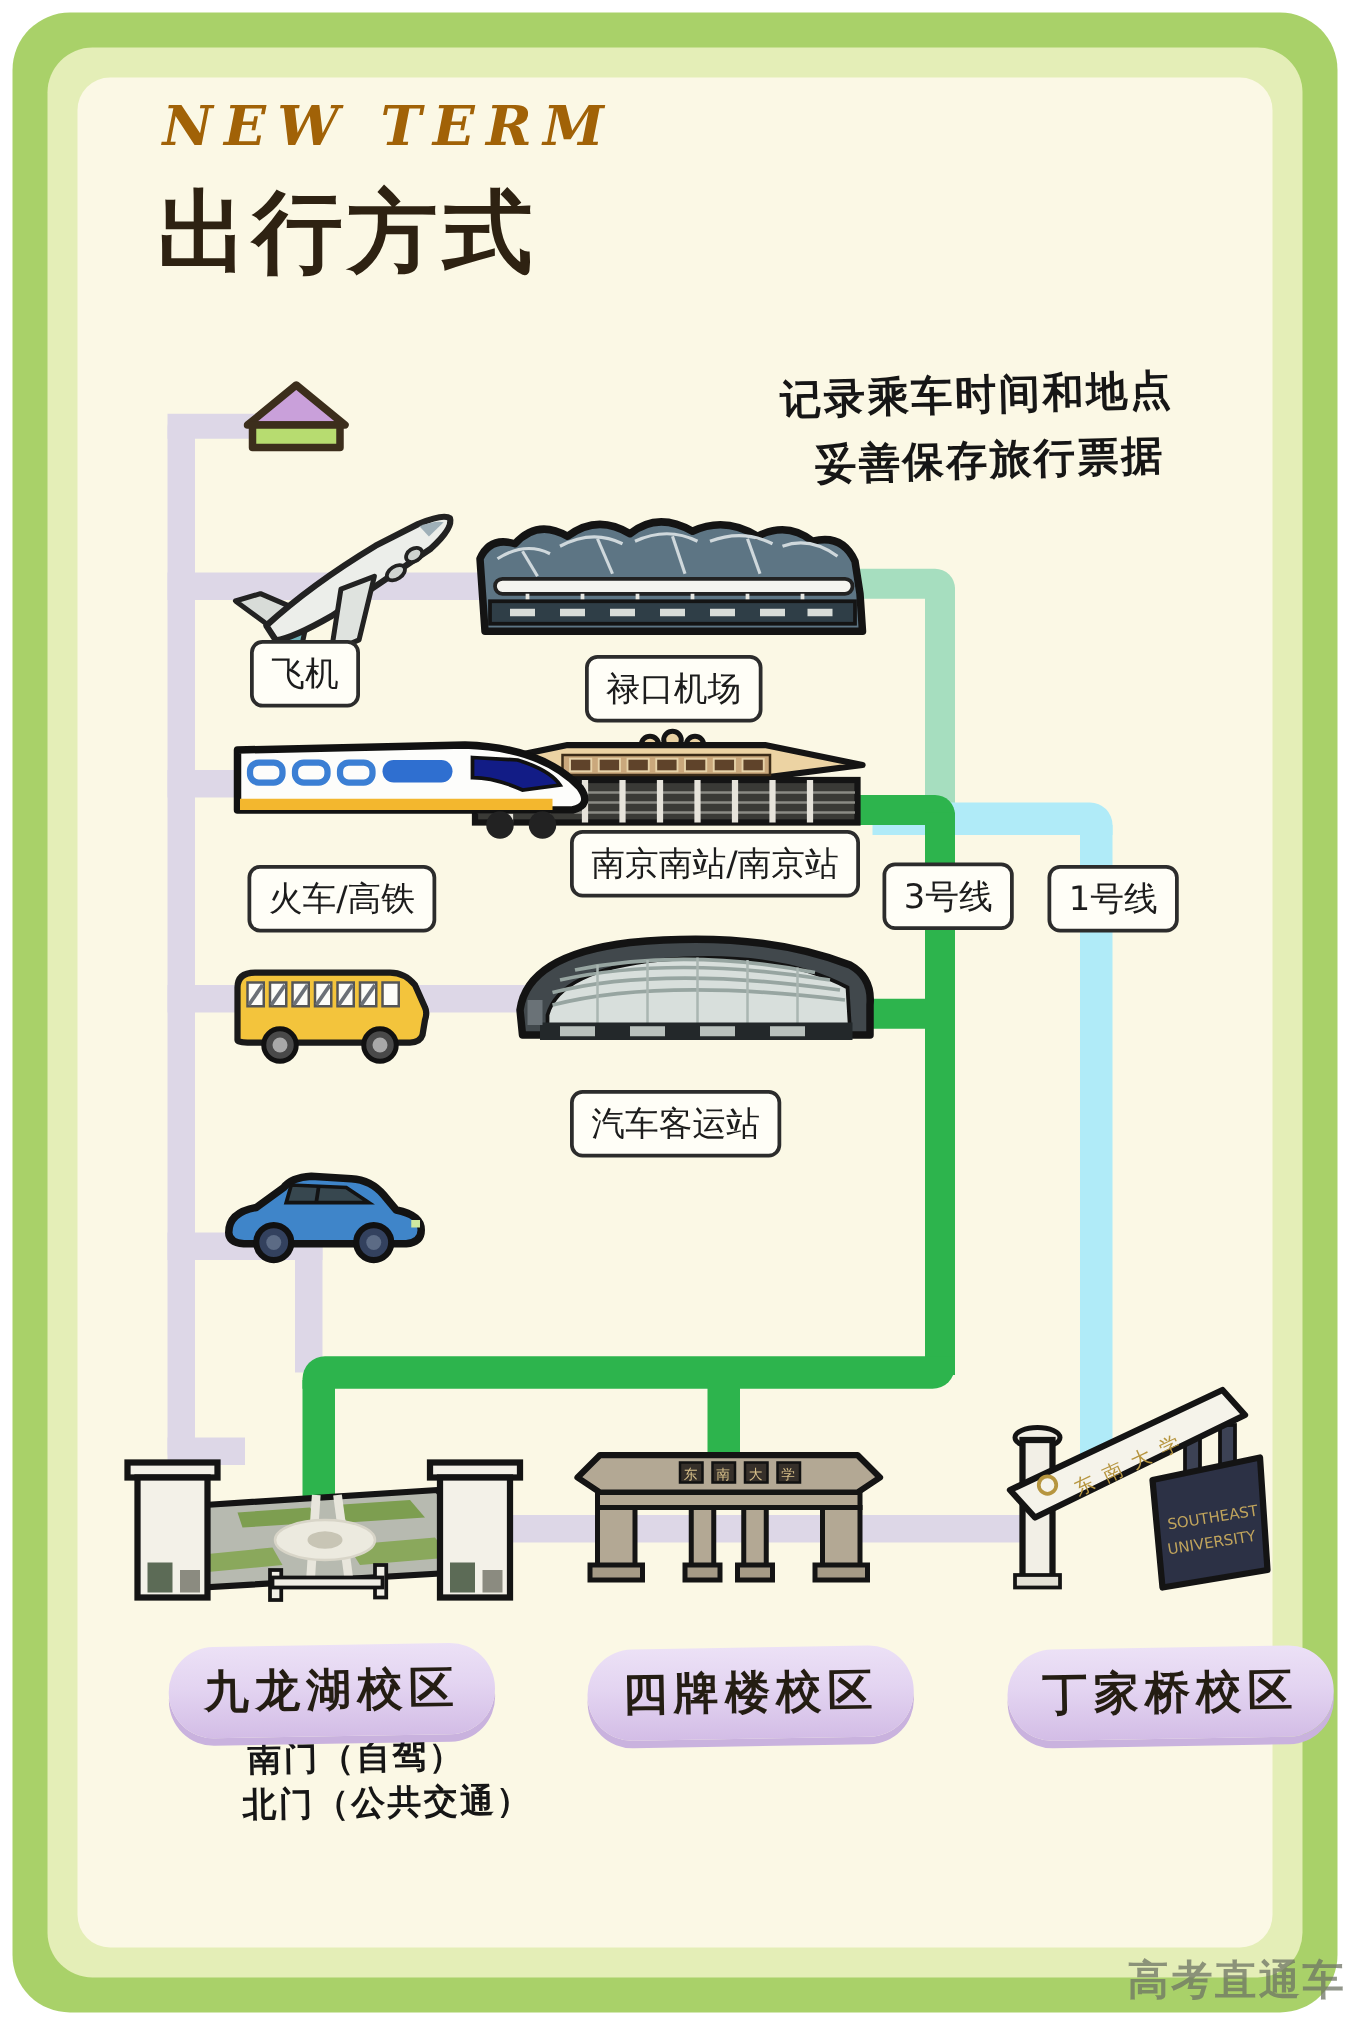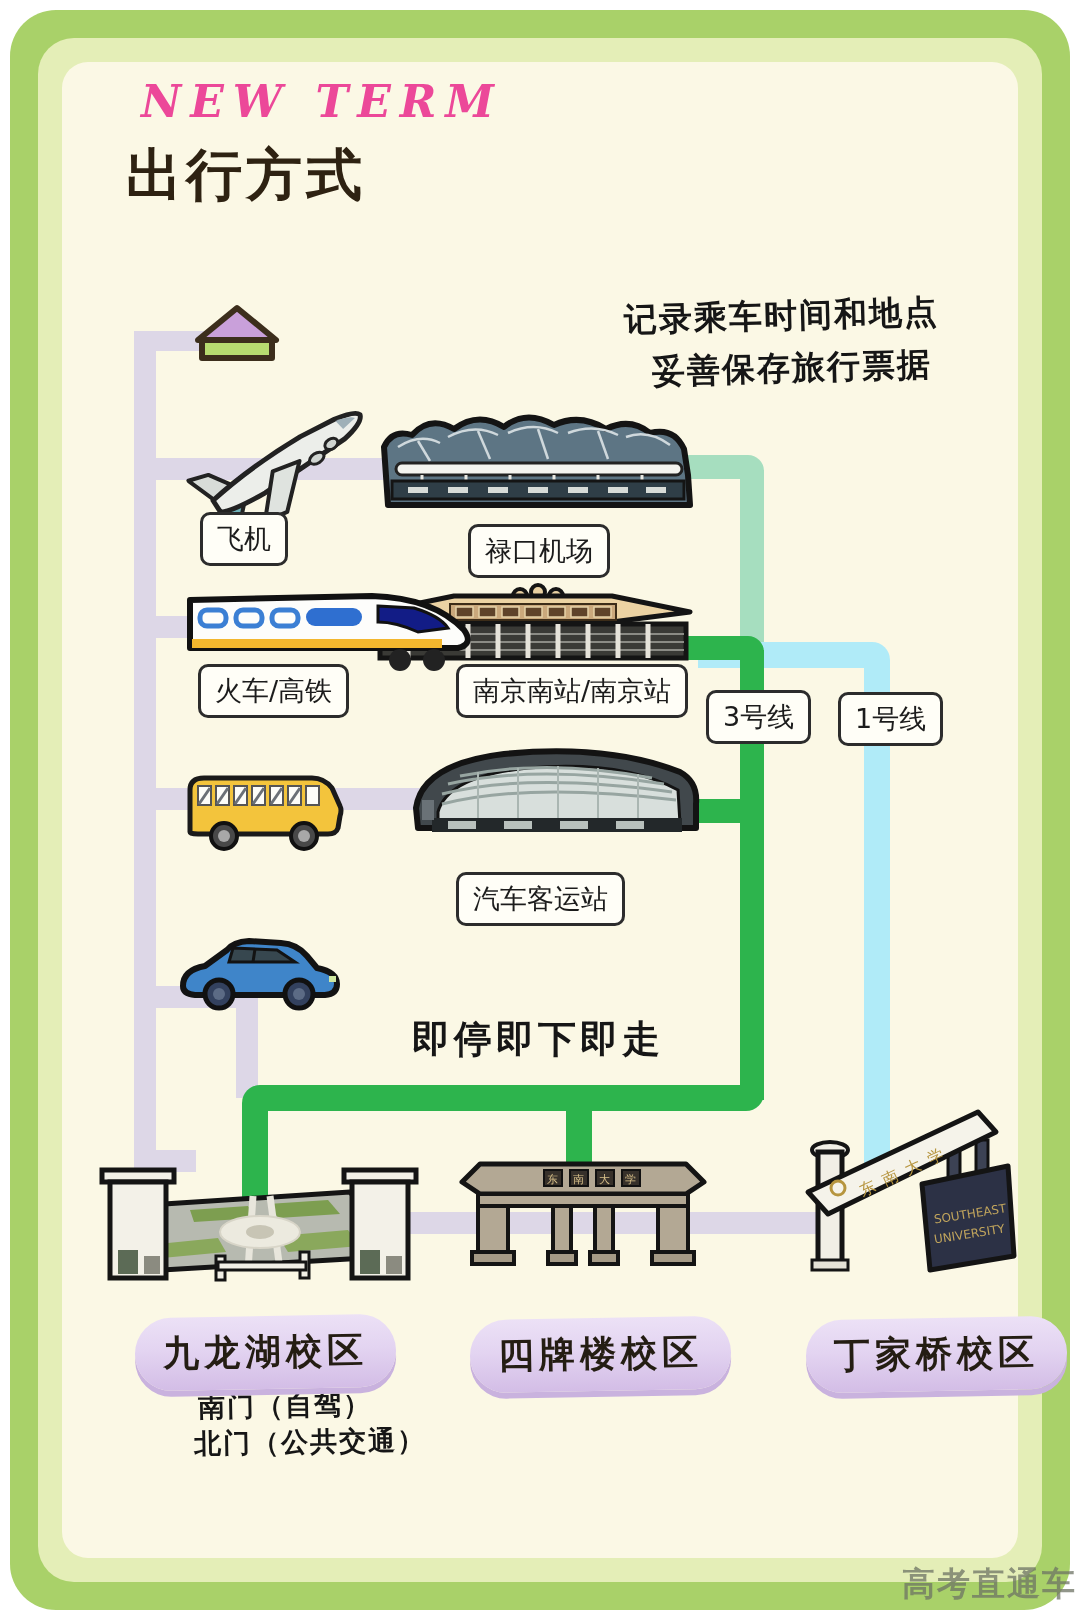--- a/index.html
+++ b/index.html
@@ -5,22 +5,22 @@
   html,body{margin:0;padding:0;background:#ffffff;}
   .canvas{position:relative;width:1080px;height:1620px;background:#ffffff;overflow:hidden;
           font-family:"DejaVu Sans","Liberation Sans",sans-serif;}
   
   .frame-green{position:absolute;inset:10px;background:#a9d169;border-radius:46px;}
   .frame-light{position:absolute;inset:38px;background:#e4eeb7;border-radius:36px;}
   .frame-cream{position:absolute;inset:62px;background:#fbf8e5;border-radius:26px;}
 
   .abs{position:absolute;}
   .newterm{left:130px;top:76px;font-family:"DejaVu Serif","Liberation Serif",serif;
-           font-style:italic;font-weight:700;font-size:44px;letter-spacing:9px;color:#ec4899;z-index:8;margin-left:11px;}
-  .big-title{left:126px;top:138px;font-size:56px;font-weight:900;color:#2e2212;letter-spacing:4px;z-index:8;}
+           font-style:italic;font-weight:700;font-size:44px;letter-spacing:9px;color:#a16207;z-index:8;}
+  .big-title{left:126px;top:138px;font-size:72px;font-weight:900;color:#2e2212;letter-spacing:4px;z-index:8;}
 
   .hand{font-weight:700;color:#161616;z-index:8;}
   .note1{left:624px;top:294px;font-size:33px;letter-spacing:2px;transform:rotate(-1.5deg);}
   .note2{left:652px;top:346px;font-size:33px;letter-spacing:2px;transform:rotate(-1.5deg);}
   .taxi-note{left:412px;top:1014px;font-size:38px;letter-spacing:4px;font-weight:800;}
   .gate-note1{left:198px;top:1388px;font-size:27px;letter-spacing:2px;transform:rotate(-1deg);}
   .gate-note2{left:194px;top:1424px;font-size:27px;letter-spacing:2px;transform:rotate(-1deg);}
 
   .seg{position:absolute;}
   .drive{background:#ddd7e7;z-index:2;}
@@ -49,21 +49,20 @@
 
   <div class="frame-green"></div>
   <div class="frame-light"></div>
   <div class="frame-cream"></div>
 
   <div class="abs newterm">NEW TERM</div>
   <div class="abs big-title">出行方式</div>
 
   <div class="abs hand note1">记录乘车时间和地点</div>
   <div class="abs hand note2">妥善保存旅行票据</div>
-  <div class="abs hand taxi-note">即停即下即走</div>
   <div class="abs hand gate-note1">南门（自驾）</div>
   <div class="abs hand gate-note2">北门（公共交通）</div>
 
   <div class="seg drive" style="left:134px;top:332px;width:22px;height:840px;border-top-left-radius:10px;"></div>
   <div class="seg drive" style="left:134px;top:331px;width:82px;height:20px;"></div>
   <div class="seg drive" style="left:134px;top:458px;width:256px;height:22px;"></div>
   <div class="seg drive" style="left:134px;top:616px;width:360px;height:22px;"></div>
   <div class="seg drive" style="left:134px;top:788px;width:300px;height:22px;"></div>
   <div class="seg drive" style="left:134px;top:986px;width:124px;height:22px;"></div>
   <div class="seg drive" style="left:236px;top:986px;width:22px;height:112px;"></div>
@@ -317,21 +316,21 @@
       <polygon points="8,104 178,24 196,44 28,126" fill="#f5f3ea" stroke="#141414" stroke-width="5" stroke-linejoin="round"></polygon>
       <circle cx="38" cy="100" r="7" fill="none" stroke="#b6953f" stroke-width="3"></circle>
       <text transform="rotate(-25 100 80)" x="54" y="90" font-size="16" fill="#b6953f" letter-spacing="9">东南大学</text>
       <polygon points="122,96 208,78 214,168 130,182" fill="#2c3145" stroke="#141414" stroke-width="5" stroke-linejoin="round"></polygon>
       <text transform="rotate(-9 170 128)" x="134" y="130" font-size="12" fill="#c0a45c">SOUTHEAST</text>
       <text transform="rotate(-9 170 148)" x="134" y="150" font-size="12" fill="#c0a45c">UNIVERSITY</text>
     </svg>
   </div>
 
   <div class="box" style="left:200px;top:512px;text-align:right;">飞机</div>
-  <div class="box" style="left:198px;top:664px;">火车/高铁</div>
+  <div class="box" style="left:198px;top:692px;">火车/高铁</div>
   <div class="box" style="left:468px;top:524px;">禄口机场</div>
   <div class="box" style="left:456px;top:664px;">南京南站/南京站</div>
   <div class="box" style="left:456px;top:872px;">汽车客运站</div>
   <div class="box" style="left:706px;top:690px;">3号线</div>
   <div class="box" style="left:838px;top:692px;">1号线</div>
 
   <div class="pill" style="left:135px;top:1316px;">九龙湖校区</div>
   <div class="pill" style="left:470px;top:1318px;">四牌楼校区</div>
   <div class="pill" style="left:806px;top:1318px;">丁家桥校区</div>
 

